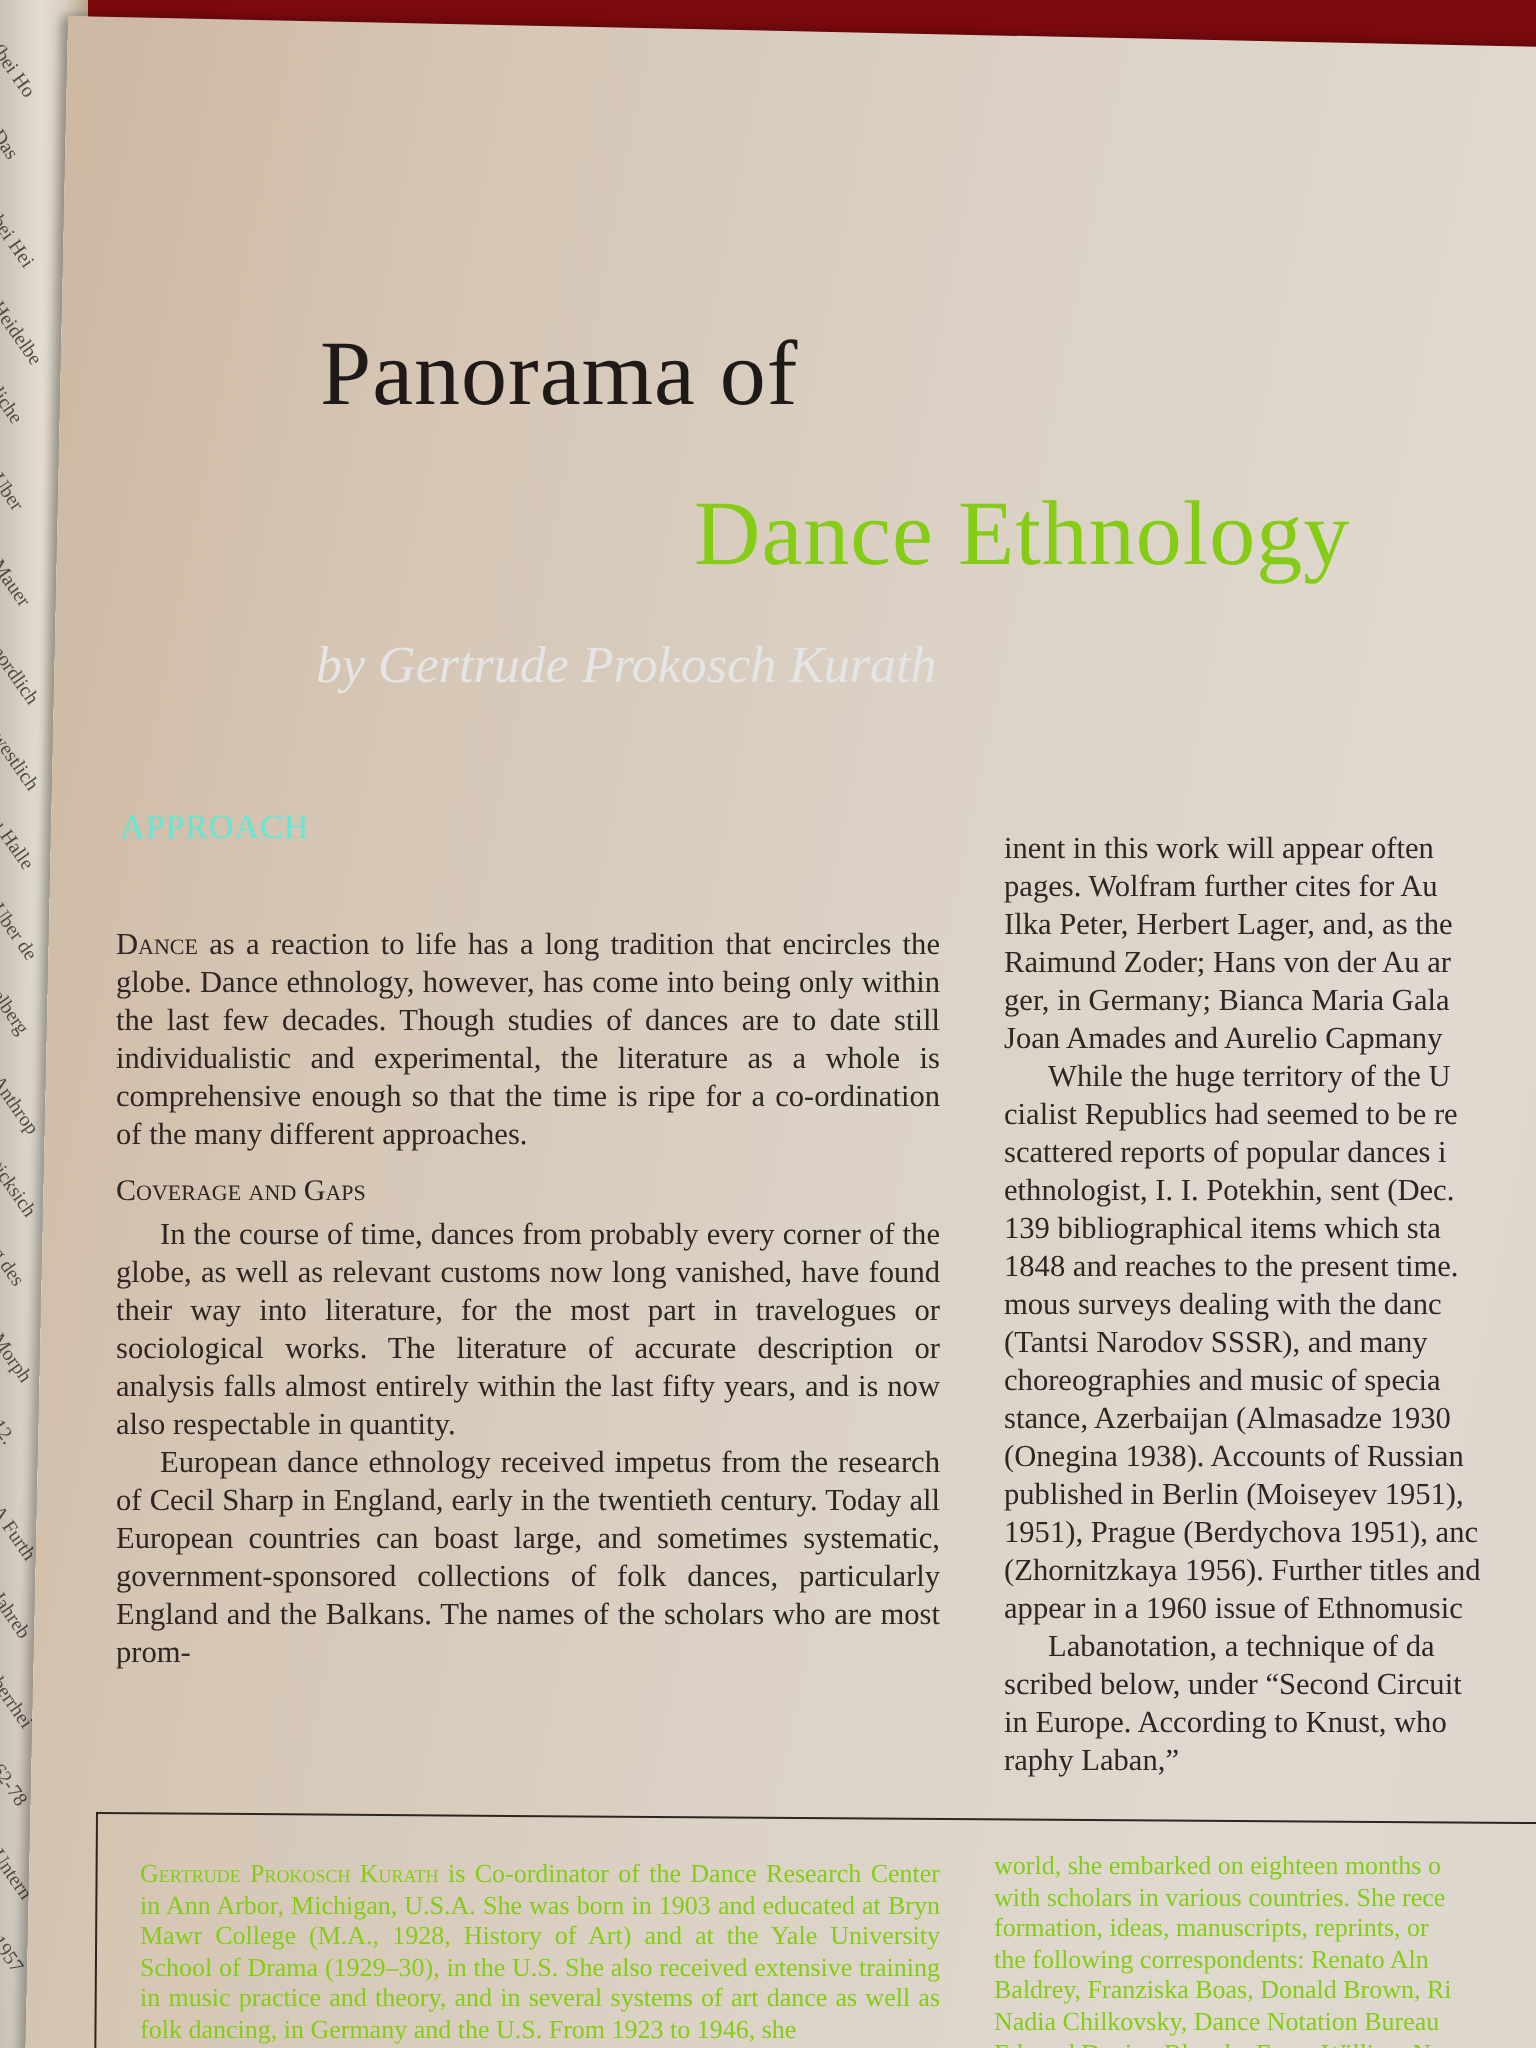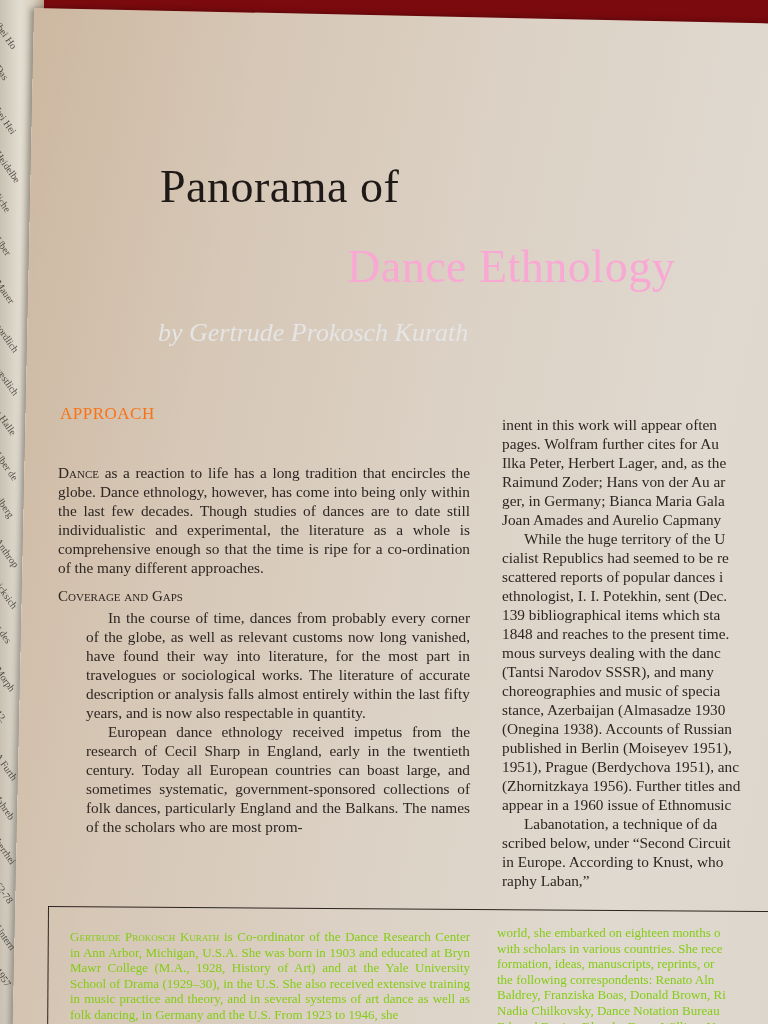--- a/index.html
+++ b/index.html
@@ -20,26 +20,26 @@
     background:linear-gradient(90deg,#c9c1b3 0%,#e3ddd1 45%,#d8cfc0 75%,#b8a48c 100%);
     overflow:hidden;
   }
   .prev-line {
     position:absolute; left:2px; font-size:10px; color:#3a3430; white-space:nowrap;
     transform:rotate(55deg); transform-origin:0 0; opacity:0.85;
     font-family:"Liberation Serif", serif;
   }
   .content { position:absolute; left:0; top:0; width:768px; height:1024px; }
   .title1 { position:absolute; left:160px; top:160px; font-size:46px; letter-spacing:0.5px; color:#1f1a17; }
-  .title2 { position:absolute; left:347px; top:240px; font-size:46px; letter-spacing:0.5px; color:#f9a8d4; }
+  .title2 { position:absolute; left:347px; top:240px; font-size:46px; letter-spacing:0.5px; color:#84cc16; }
   .byline { position:absolute; left:158px; top:318px; font-size:26px; font-style:italic; color:#e5e5e5; }
-  .section-head { position:absolute; left:60px; top:404px; font-size:17px; letter-spacing:0.5px; color:#f97316; }
+  .section-head { position:absolute; left:60px; top:404px; font-size:17px; letter-spacing:0.5px; color:#5eead4; }
   .col { position:absolute; font-size:15.3px; line-height:19px; color:#2d2622; }
   .col p { margin:0; text-align:justify; }
-  .col p.indent { text-indent:22px;margin-left:28px; }
+  .col p.indent { text-indent:22px; }
   .smallcaps { font-variant:small-caps;margin-top:48px; }
   .subhead { font-variant:small-caps; font-size:15px; margin:10px 0 2px 0; }
   .col-left { left:58px; top:463px; width:412px; }
   .col-right { left:502px; top:415px; width:300px; white-space:nowrap; overflow:hidden; }
   .col-right p { text-align:left; white-space:nowrap; }
   .bio-box {
     position:absolute; left:48px; top:906px; width:760px; height:140px;
     border-top:1.5px solid #2c2520; border-left:1.5px solid #2c2520;
     transform:rotate(0.4deg); transform-origin:0 0;
   }

